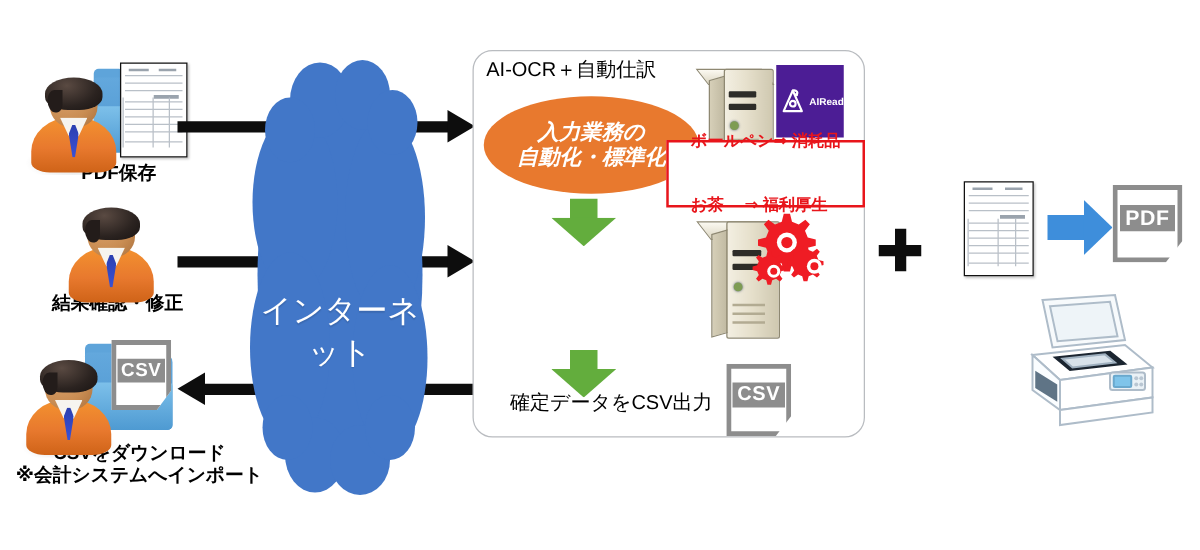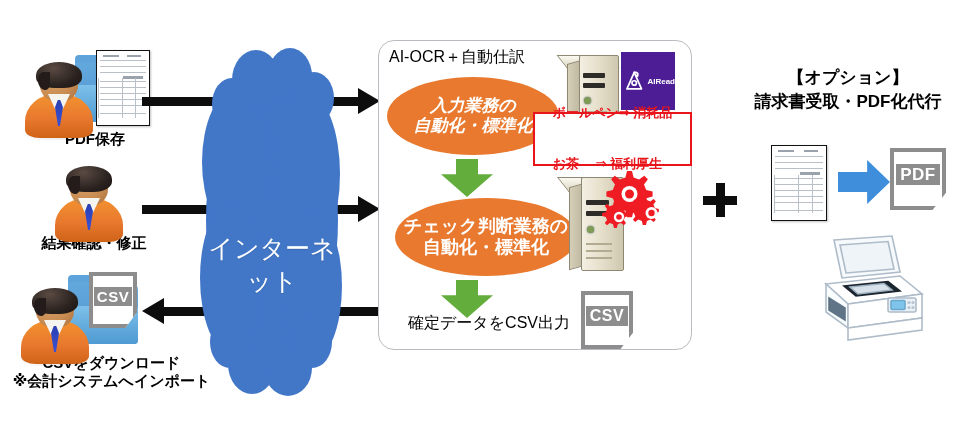--- a/index.html
+++ b/index.html
@@ -324,22 +324,20 @@
     <div class="lbl" style="left:10px;top:6px;width:200px;font-size:16px;font-weight:normal;text-align:left;">AI-OCR＋自動仕訳</div>
 
     <div class="ellipse" style="left:8px;top:36px;width:172px;height:78px;font-size:17px;font-style:italic;">入力業務の
 自動化・標準化</div>
 
     <div class="greenarrow" style="left:62px;top:118px;width:52px;height:38px;">
       <div class="s"></div>
         <div class="h"></div>
     </div>
 
-    <div class="ellipse" style="left:16px;top:157px;width:182px;height:78px;font-size:18px;">チェック判断業務の
-自動化・標準化</div>
 
     <div class="greenarrow" style="left:62px;top:239px;width:52px;height:38px;">
       <div class="s"></div>
         <div class="h"></div>
     </div>
 
     <div class="lbl" style="left:10px;top:272px;width:200px;font-size:16px;font-weight:normal;">確定データをCSV出力</div>
 
     <div class="fileicon" style="left:202px;top:250px;width:52px;height:58px;">
       <div class="sheet"></div>
@@ -407,24 +405,20 @@
       <div>ボールペン⇒ 消耗品</div>
       <div>お茶　 ⇒ 福利厚生</div>
     </div>
   </div>
 
   <div class="plus" style="left:703px;top:183px;width:34px;height:34px;">
     <div class="v"></div>
       <div class="hh"></div>
   </div>
 
-  <div class="abs" style="left:740px;top:68px;width:216px;height:60px;">
-    <div class="lbl" style="left:0;top:0;width:216px;font-size:17px;">【オプション】</div>
-    <div class="lbl" style="left:0;top:24px;width:216px;font-size:17px;">請求書受取・PDF化代行</div>
-  </div>
 
   <div class="docpaper" style="left:771px;top:145px;width:54px;height:74px;">
     <div class="docrule" style="top:10px;"></div>
     <div class="docrule" style="top:16px;"></div>
     <div class="docrule" style="top:22px;"></div>
     <div class="docrule" style="top:32px;"></div>
     <div class="docrule" style="top:38px;"></div>
     <div class="docrule" style="top:44px;"></div>
     <div class="docrule" style="top:50px;"></div>
     <div class="docrule" style="top:56px;"></div>

